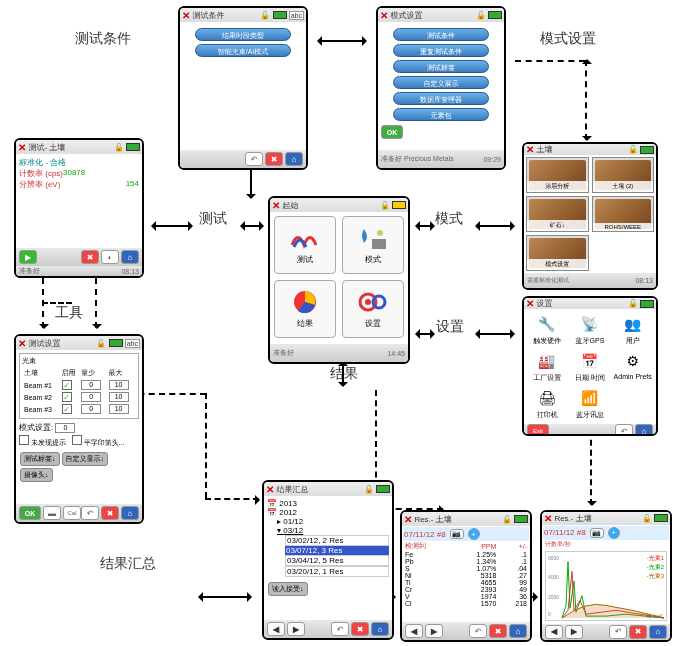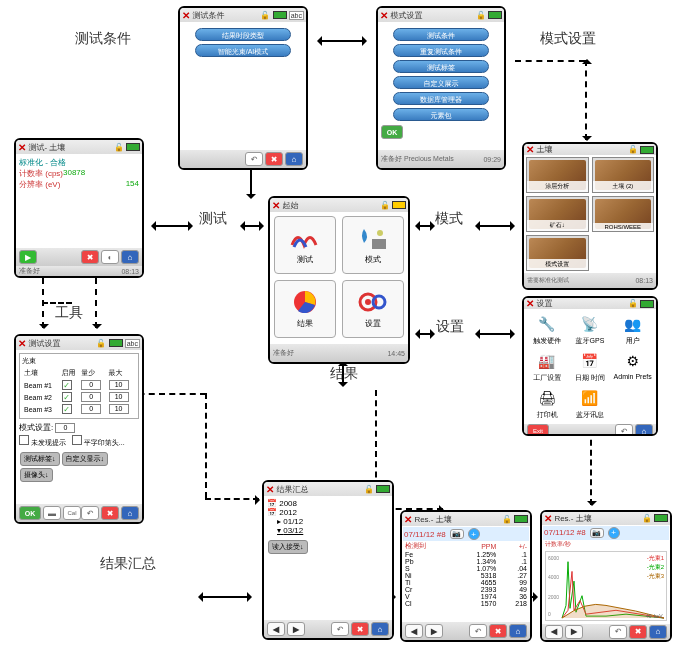--- a/index.html
+++ b/index.html
@@ -417,24 +417,30 @@
 </div>
 
 <div class="screen" style="left:262px;top:480px;width:132px;height:160px;">
   <div class="titlebar">
       <span class="x">✕</span>
       <span class="ttext">结果汇总</span>
       <span class="lock">🔓</span>
       <span class="batt"></span>
     </div>
   <div class="body">
-    <div>📅 <span>2008</span></div>
+    <div>📅 <span>2013</span></div>
     <div>📅 <span>2012</span></div>
     <div style="padding-left:10px;">▸ <span>01/12</span></div>
     <div style="padding-left:10px;text-decoration:underline;">▾ <span>03/12</span></div>
+    <div style="padding-left:18px;">
+      <div style="border:1px solid #ccc;padding:0 1px;">03/02/12, 2 Res</div>
+      <div style="background:#35c;color:#fff;padding:0 1px;">03/07/12, 3 Res</div>
+      <div style="border:1px solid #ccc;padding:0 1px;">03/04/12, 5 Res</div>
+      <div style="border:1px solid #ccc;padding:0 1px;">03/20/12, 1 Res</div>
+    </div>
     <div style="margin-top:4px;"><span class="tabbtn">读入接受↓</span></div>
   </div>
   <div class="footer">
       <div class="footer-icons">
         <span class="ficon arrow">◀</span>
         <span class="ficon arrow">▶</span>
       </div>
       <div class="footer-icons">
         <span class="ficon back">↶</span>
         <span class="ficon tools">✖</span>

